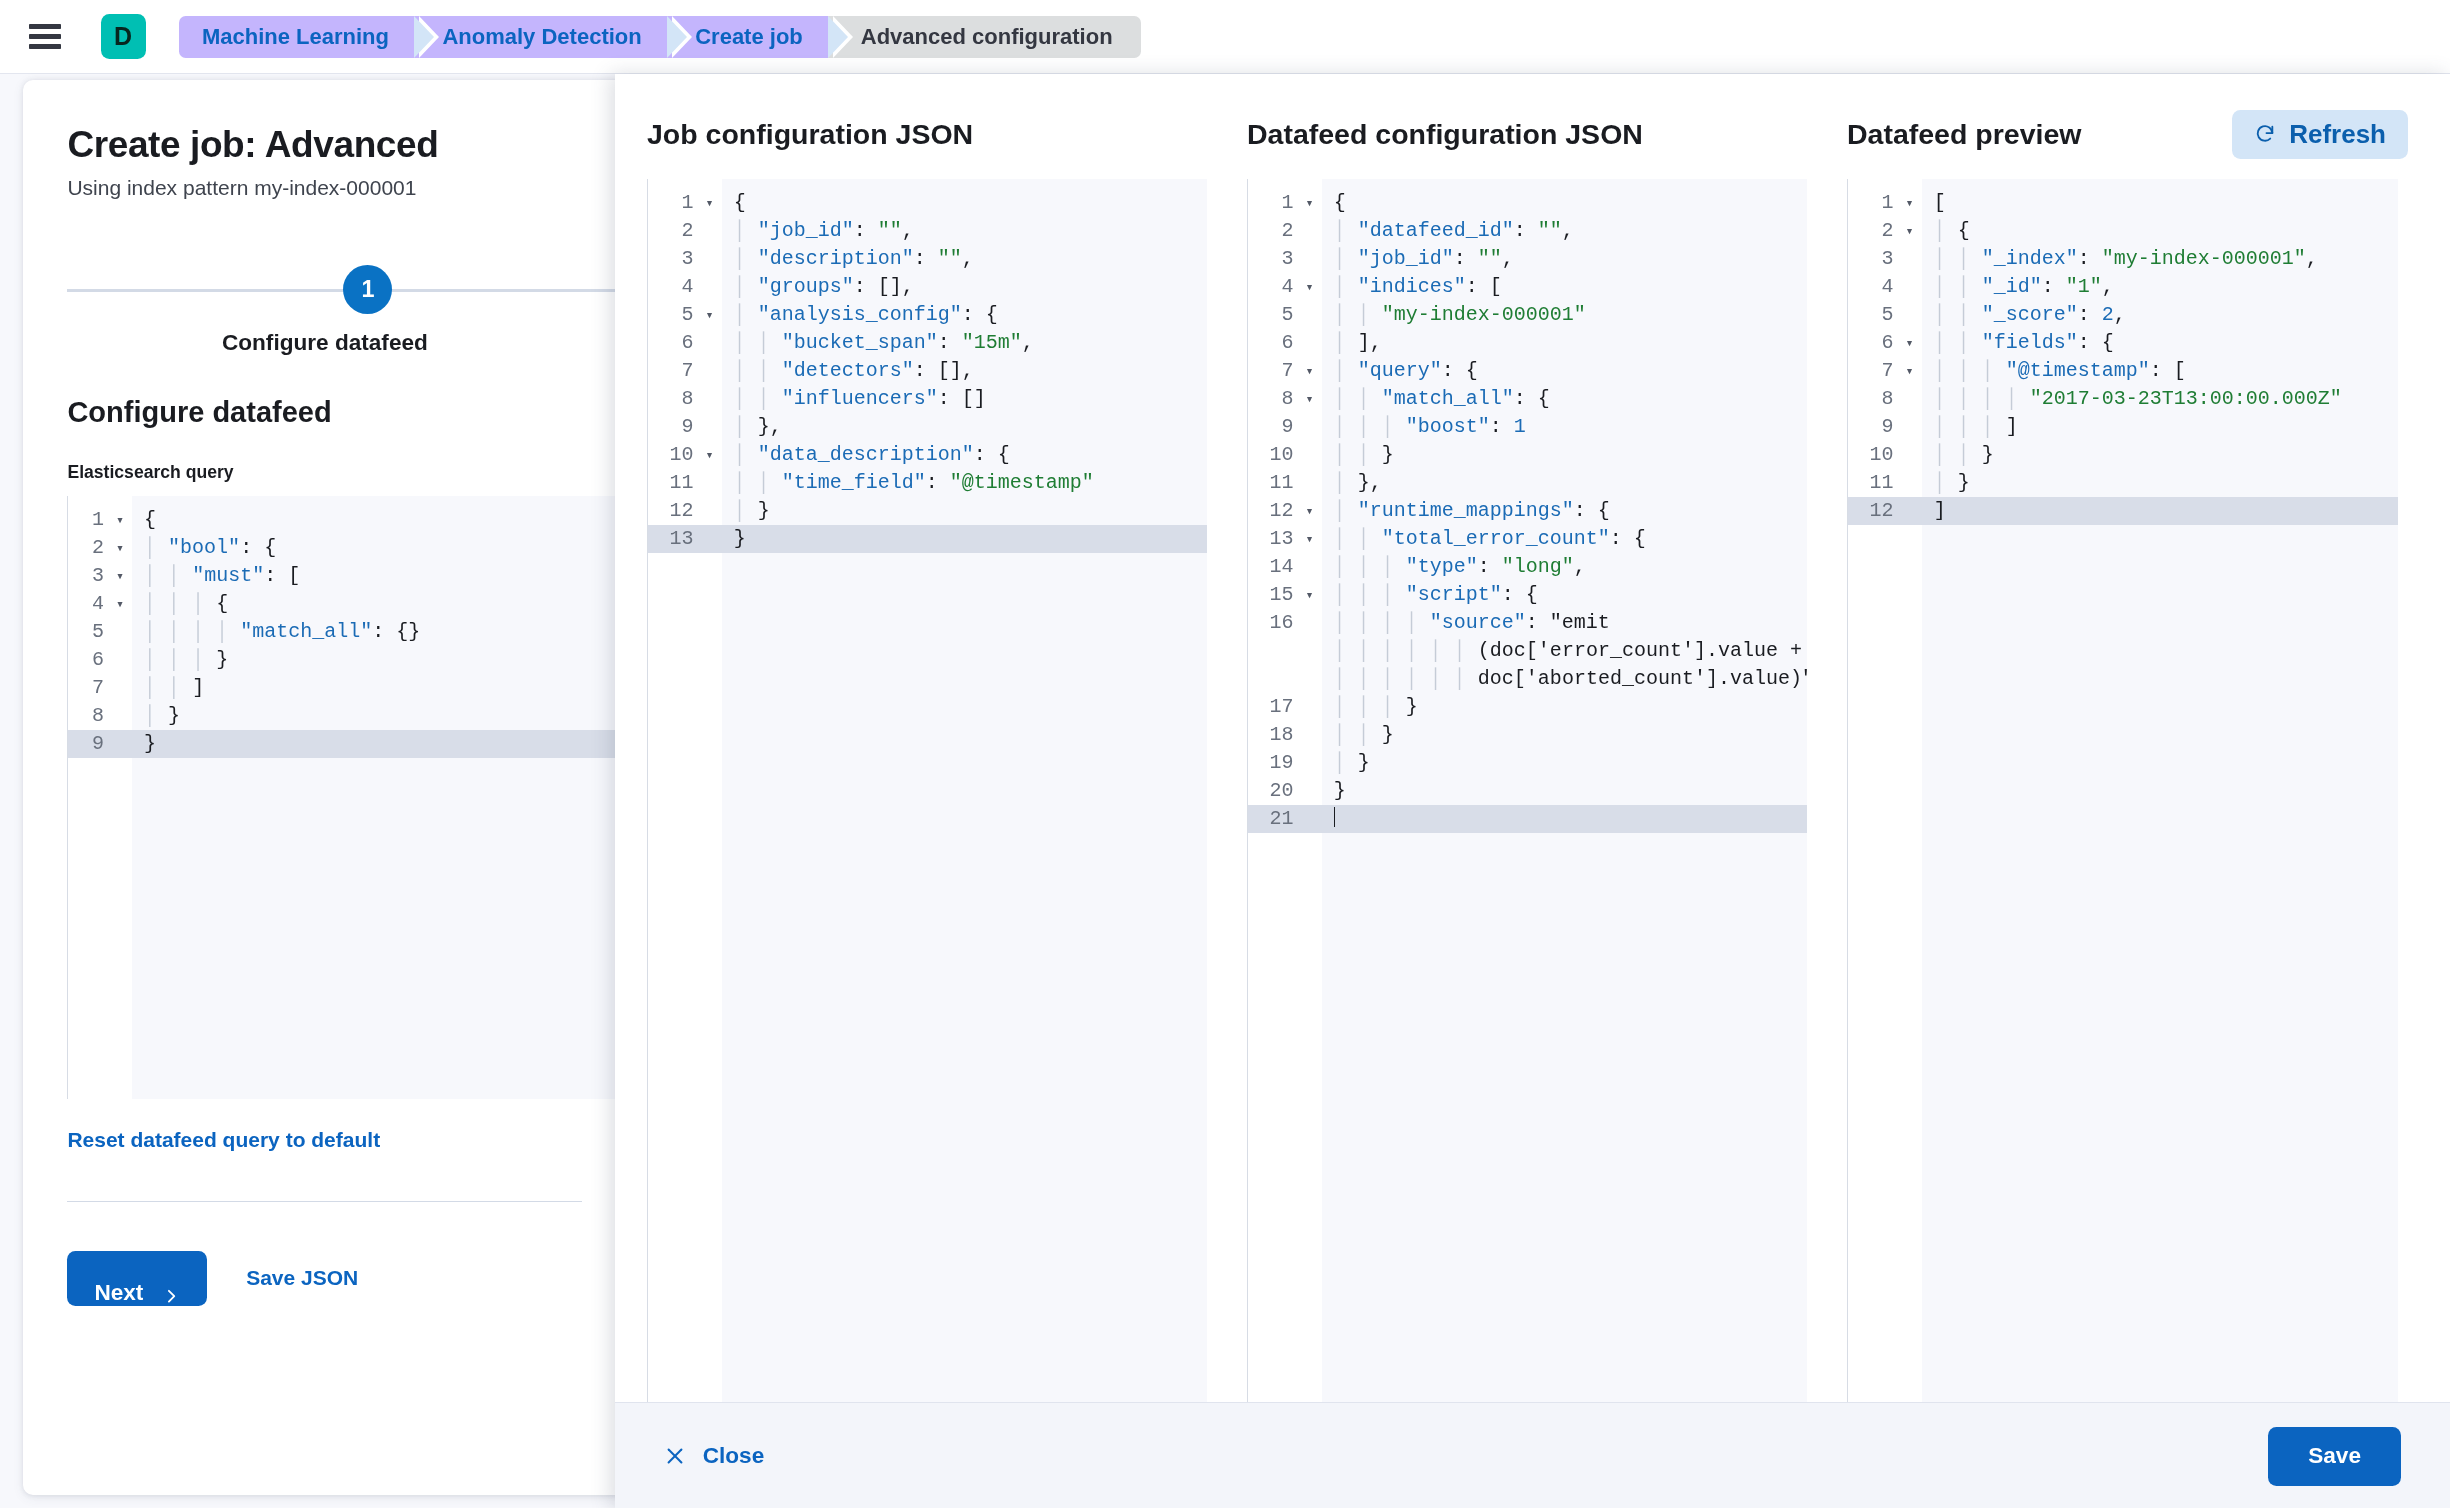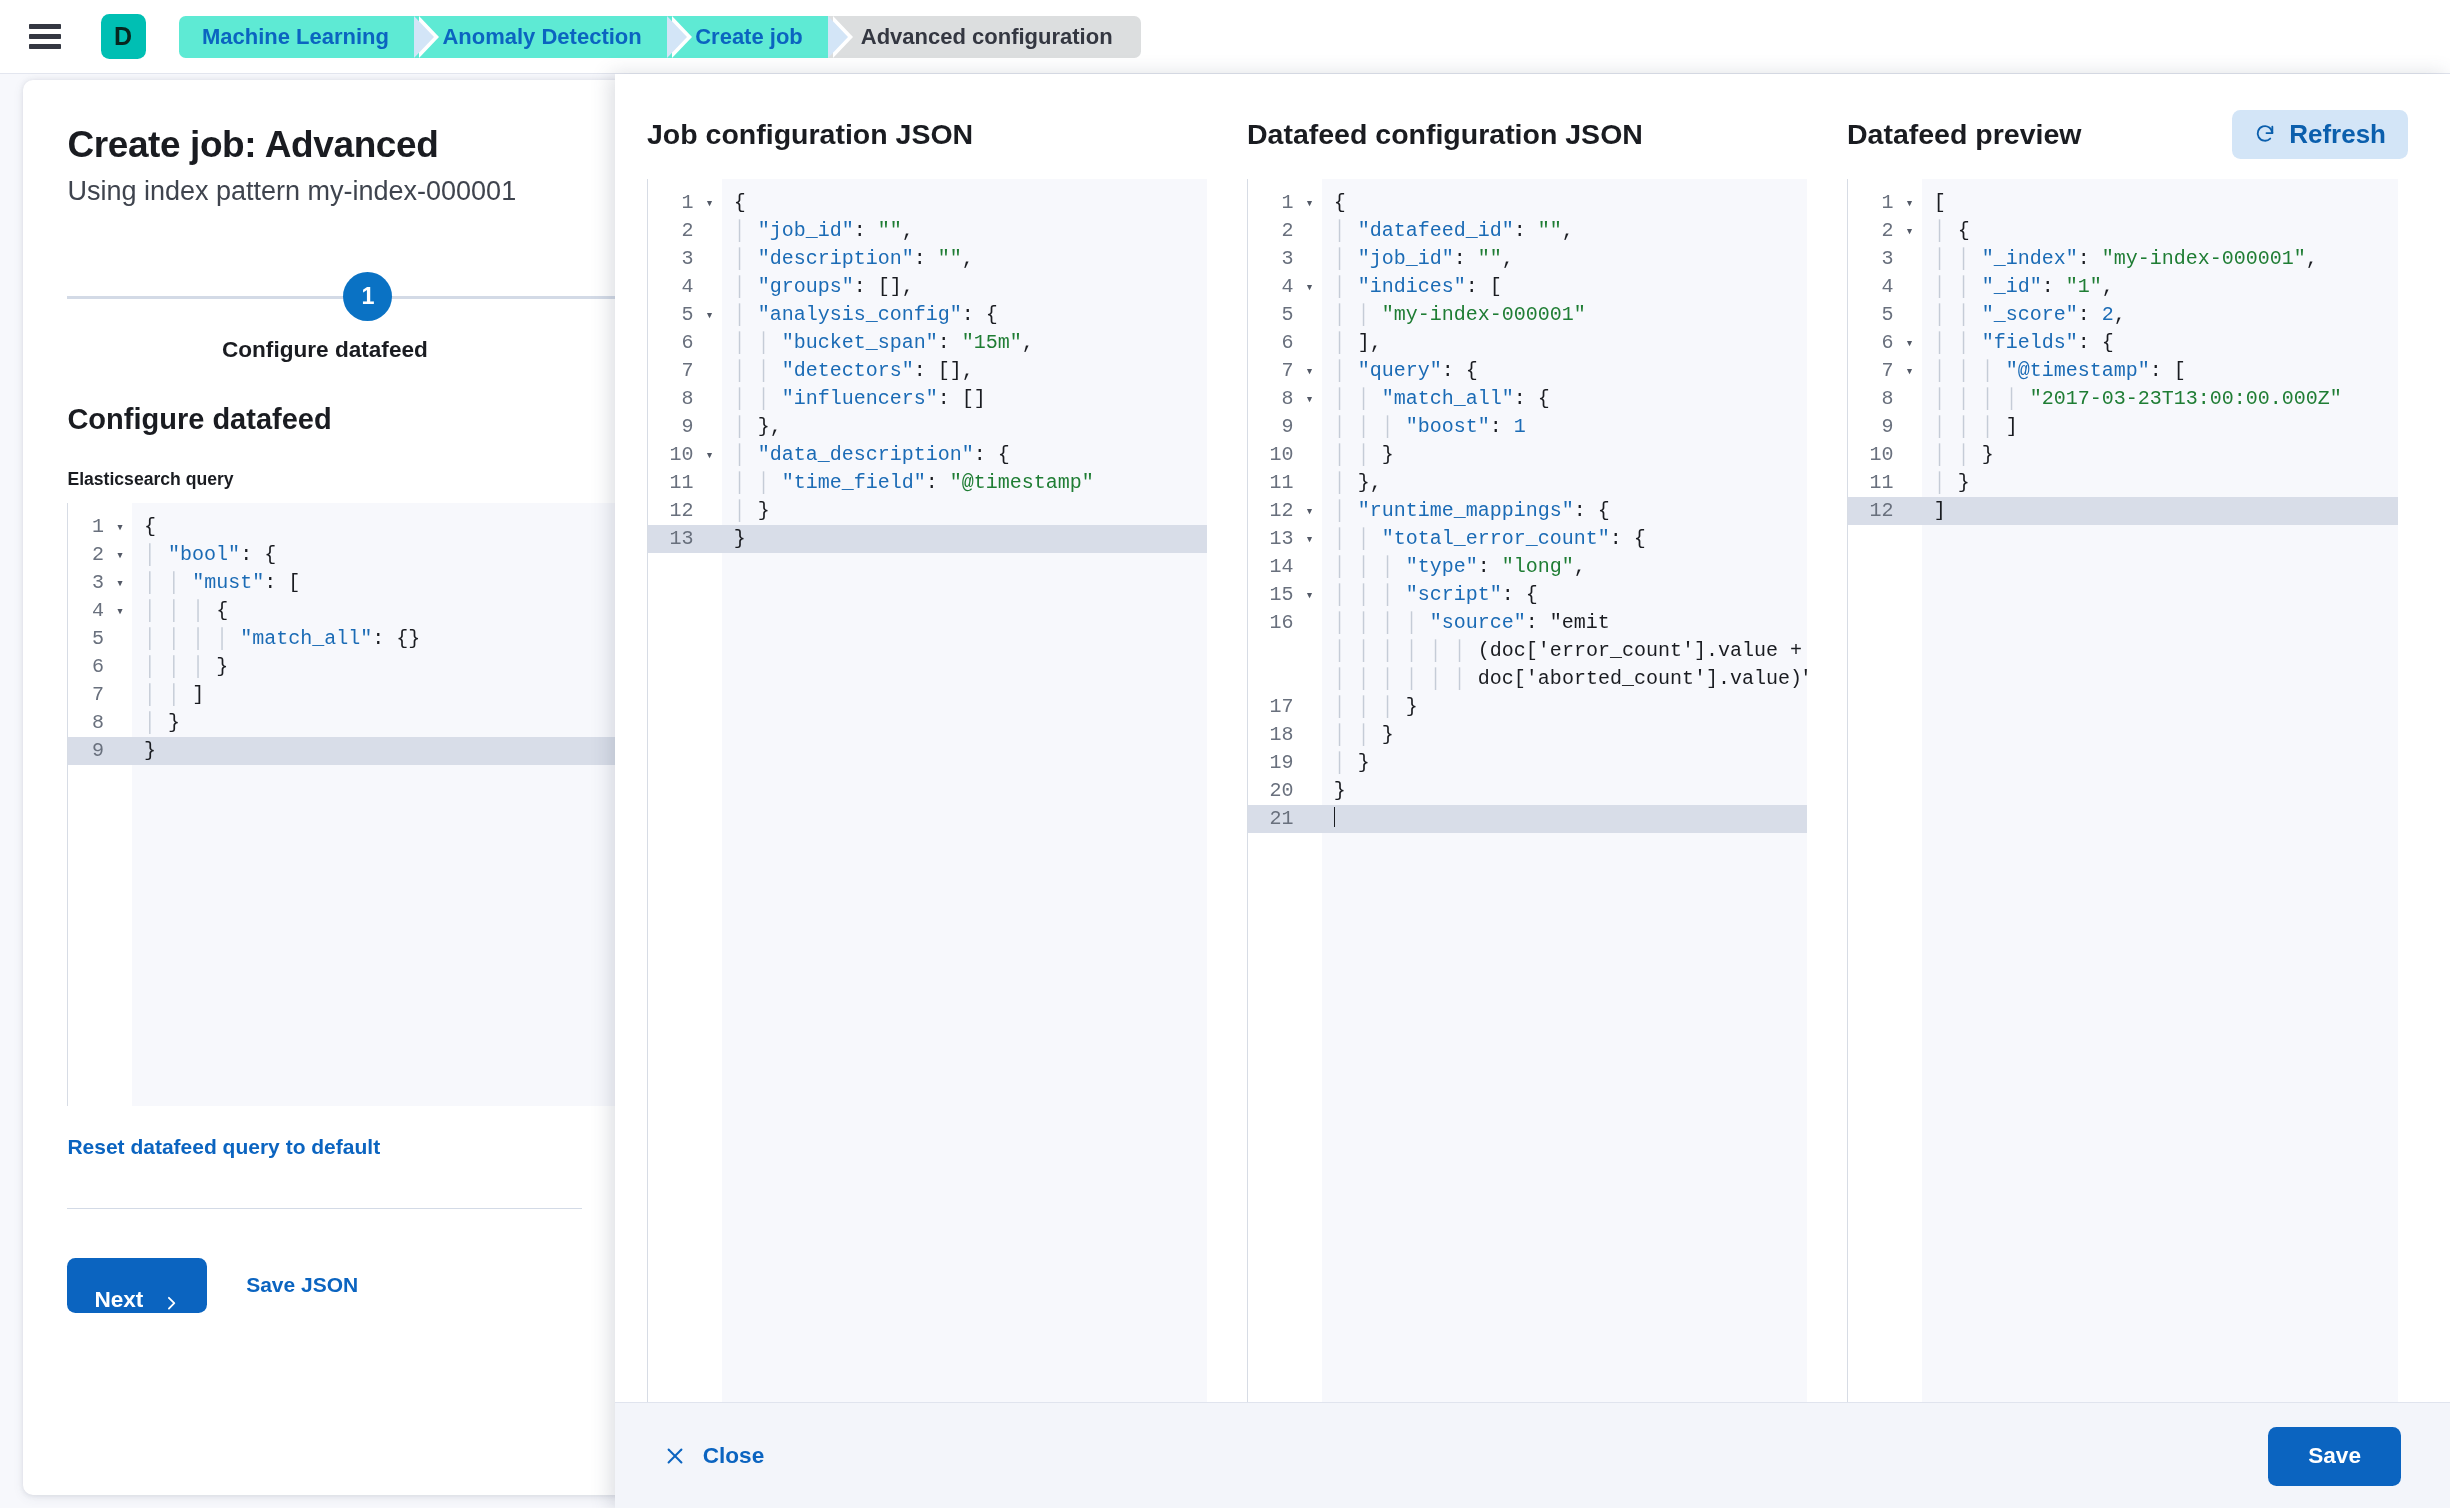--- a/index.html
+++ b/index.html
@@ -23,21 +23,21 @@
   .logo-badge{
     width:45px; height:45px; margin-left:35px; border-radius:8.4px;
     background:#00BFB3; color:#07261f; font-size:25px; font-weight:700;
     display:flex; align-items:center; justify-content:center;
     font-family:"Liberation Sans", sans-serif;
   }
 
   .breadcrumbs{ margin-left:33px; display:flex; align-items:stretch; height:42px; }
   .crumb{
     position:relative; display:flex; align-items:center;
-    background:#5eead4; color:#0b64c0; font-size:22px; font-weight:600;
+    background:#c4b5fd; color:#0b64c0; font-size:22px; font-weight:600;
     padding:0 25px 0 28.5px; white-space:nowrap; cursor:pointer;
   }
   .crumb:first-child{ border-radius:6.7px 0 0 6.7px; padding-left:23.4px; }
   .crumb:not(:last-child)::after{
     content:""; position:absolute; right:-20px; top:0; width:0; height:0; z-index:2;
     border-top:21px solid transparent; border-bottom:21px solid transparent;
     border-left:20px solid #d3e5f7;
   }
   .crumb:not(:last-child)::before{
     content:""; position:absolute; right:-25px; top:0; width:0; height:0; z-index:1;
@@ -52,21 +52,21 @@
 
   
   .wizard-card{
     position:absolute; left:23.4px; top:80px; width:603px; height:1415px;
     background:#ffffff; border-radius:10px;
     box-shadow:0 0.8px 5px rgba(65,78,101,.12), 0 2.5px 11.7px rgba(65,78,101,.08);
     padding:44px 0 0 0; overflow:hidden;
   }
   .wz-pad{ padding:0 44px; }
   .page-title{ font-size:37px; font-weight:700; color:#1a1c21; letter-spacing:-0.4px; }
-  .page-sub{ font-size:27px; color:#3f444e; margin-top:10px; }
+  .page-sub{ font-size:21px; color:#3f444e; margin-top:10px; }
 
   .stepper{ margin-top:65px; position:relative; height:50px; }
   .step-line{ position:absolute; left:0; right:-335px; top:24px; height:2.5px; background:#d3dae6; }
   .step-circle{
     position:absolute; left:276px; top:0; width:49px; height:49px; border-radius:50%;
     background:#0a72c4; color:#fff; font-size:23.4px; font-weight:600;
     display:flex; align-items:center; justify-content:center; z-index:2; cursor:pointer;
   }
   .step-label{ margin-top:15px; text-align:center; font-size:22.6px; font-weight:700; color:#1a1c21;
      width:603px; margin-left:-44px; }

